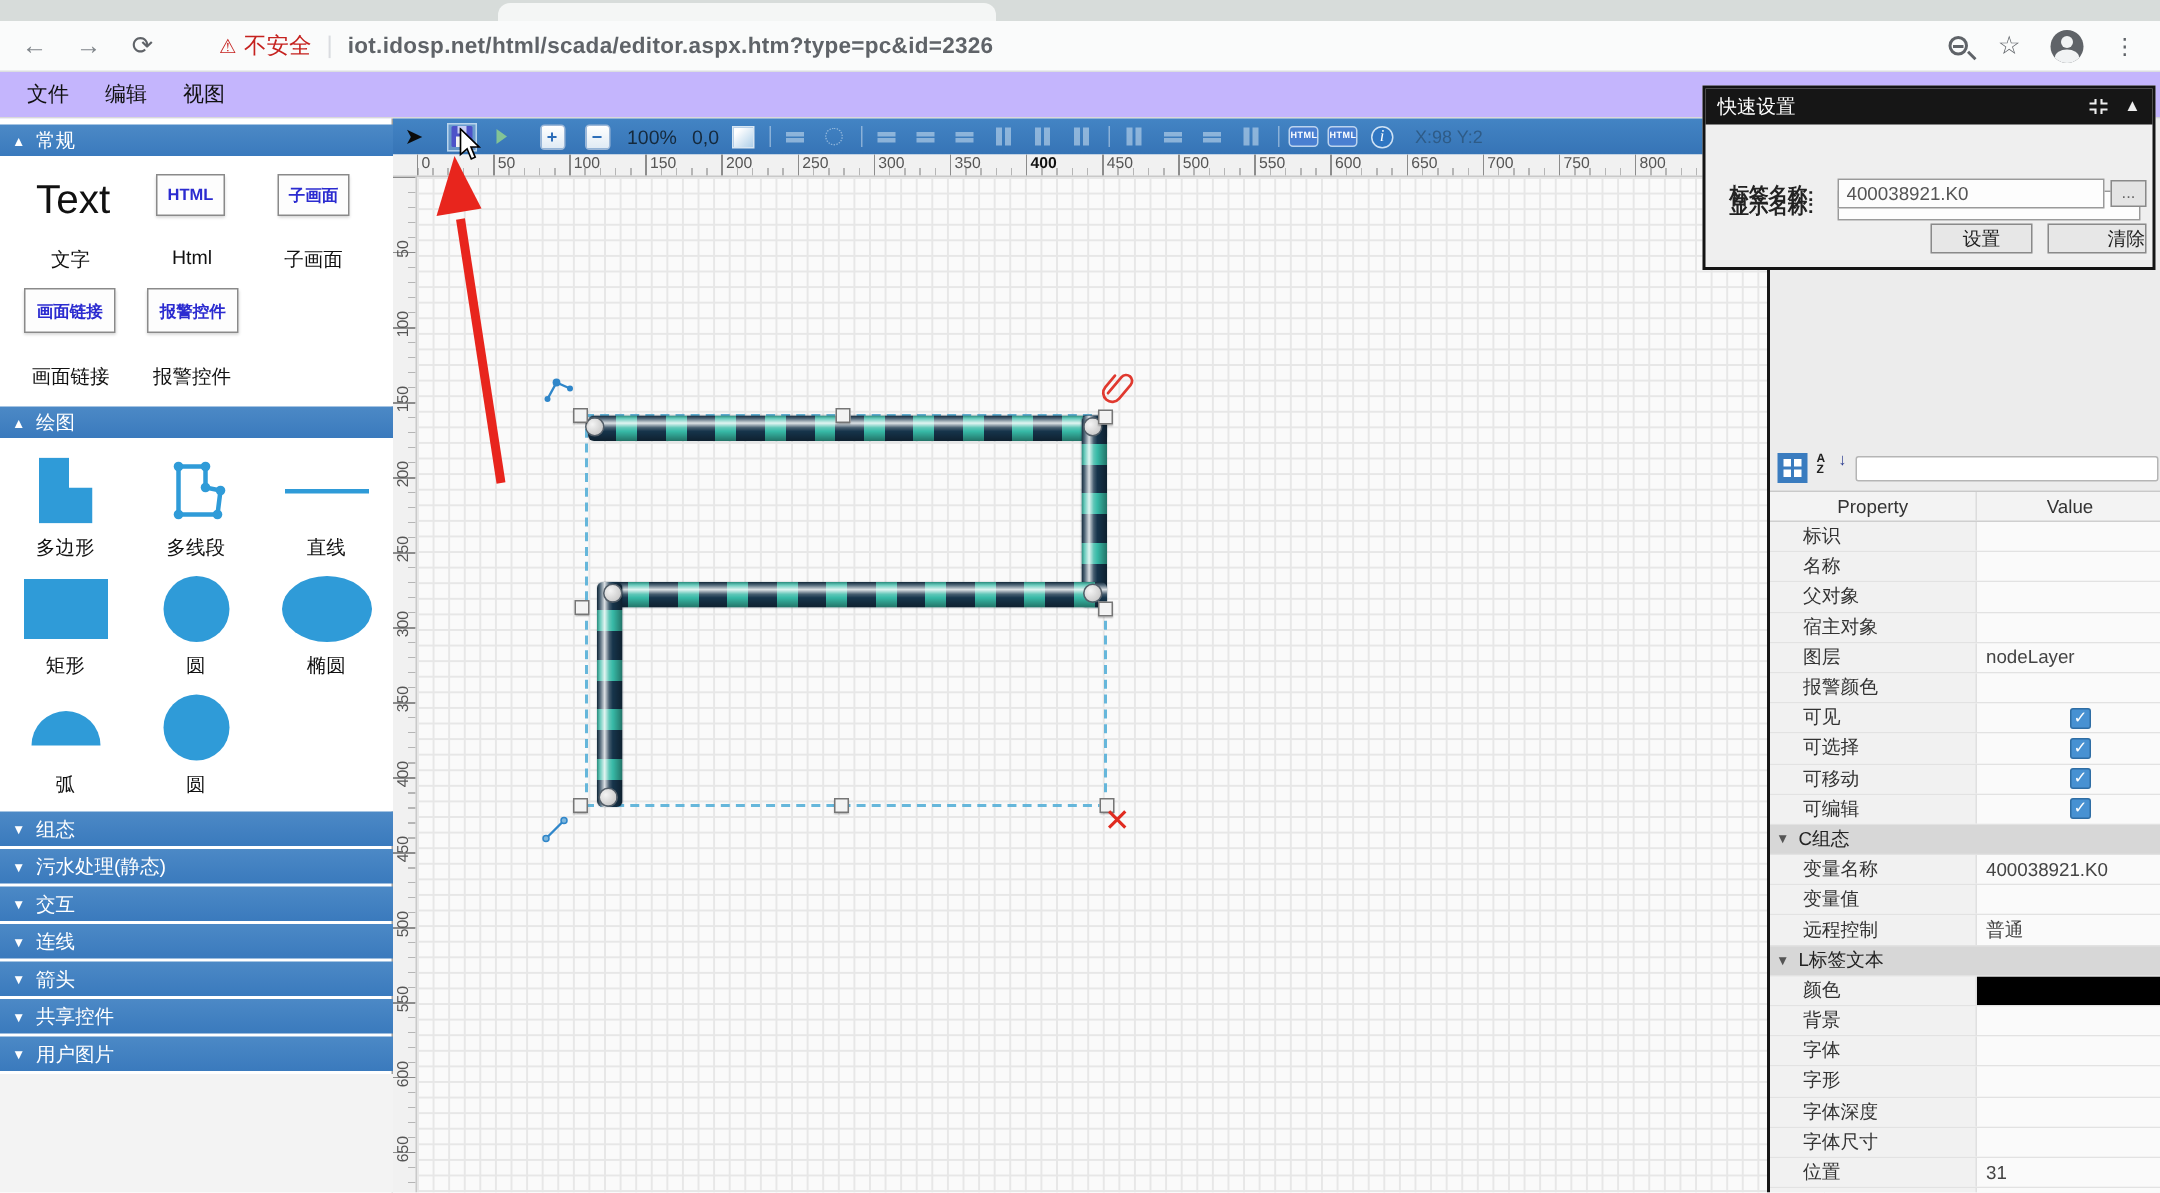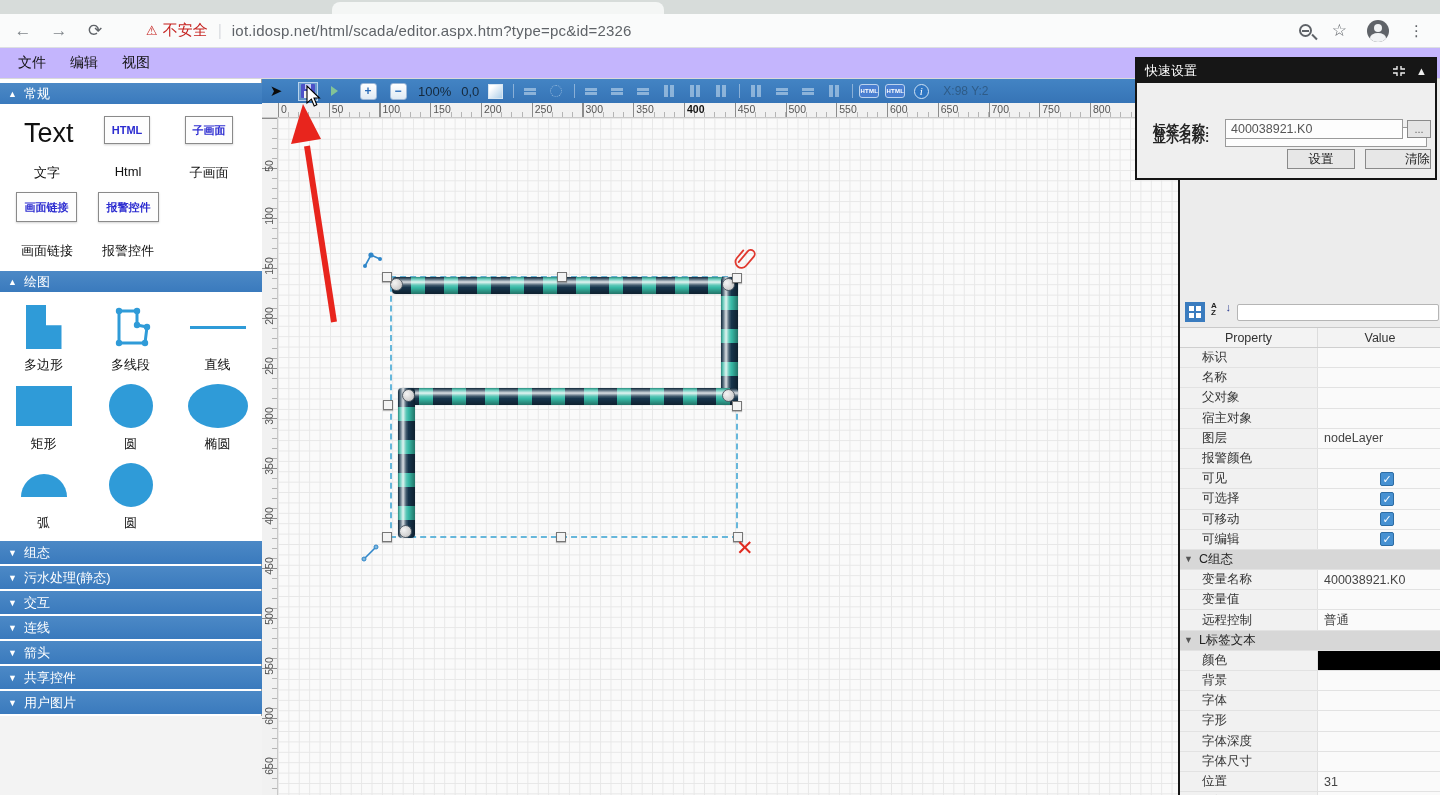--- a/index.html
+++ b/index.html
@@ -9,21 +9,21 @@
 
   
   .tab-strip { position:absolute; left:0; top:0; width:1440px; height:14px; background:#d7dcda; }
   .tab-active { position:absolute; left:332px; top:2px; width:332px; height:12px; background:#f4f6f5; border-radius:8px 8px 0 0; }
   .addr-bar { position:absolute; left:0; top:14px; width:1440px; height:34px; background:#fafbfb; border-bottom:1px solid #dcdfe1; display:flex; align-items:center; }
   .nav-ic { width:26px; text-align:center; font-size:17px; color:#80868b; margin-left:10px; cursor:default; }
   .nav-ic.dark { color:#5f6368; }
   .warn-chip { display:flex; align-items:center; margin-left:38px; color:#c5221f; font-size:15px; }
   .warn-tri { font-size:13px; margin-right:5px; color:#c5221f; }
   .url-sep { color:#dadce0; margin:0 10px; font-size:16px; }
-  .url-text { color:#5f6368; font-size:15px; letter-spacing:.2px; }
+  .url-text { color:#5f6368; font-size:15px; letter-spacing:.2px;font-weight:bold; }
   .addr-right { margin-left:auto; display:flex; align-items:center; gap:20px; margin-right:16px; }
   .lens { position:relative; width:13px; height:13px; border:2px solid #5f6368; border-radius:50%; }
   .lens::before { content:""; position:absolute; left:1px; top:4px; width:7px; height:2px; background:#5f6368; }
   .lens::after { content:""; position:absolute; left:10px; top:10px; width:7px; height:2px; background:#5f6368; transform:rotate(45deg); }
   .star { font-size:17px; color:#5f6368; }
   .avatar { width:22px; height:22px; border-radius:50%; background:#5f6368; position:relative; overflow:hidden; }
   .avatar::before { content:""; position:absolute; left:7px; top:4px; width:8px; height:8px; border-radius:50%; background:#f1f3f4; }
   .avatar::after { content:""; position:absolute; left:3px; top:13px; width:16px; height:10px; border-radius:50% 50% 0 0; background:#f1f3f4; }
   .dots { font-size:15px; color:#5f6368; }
 

